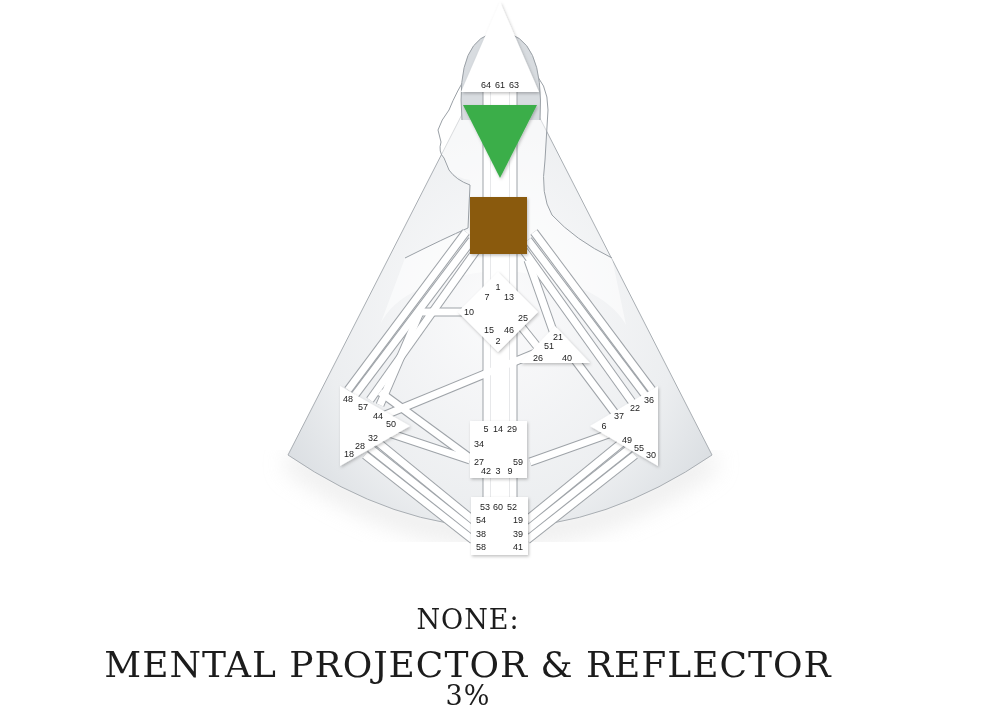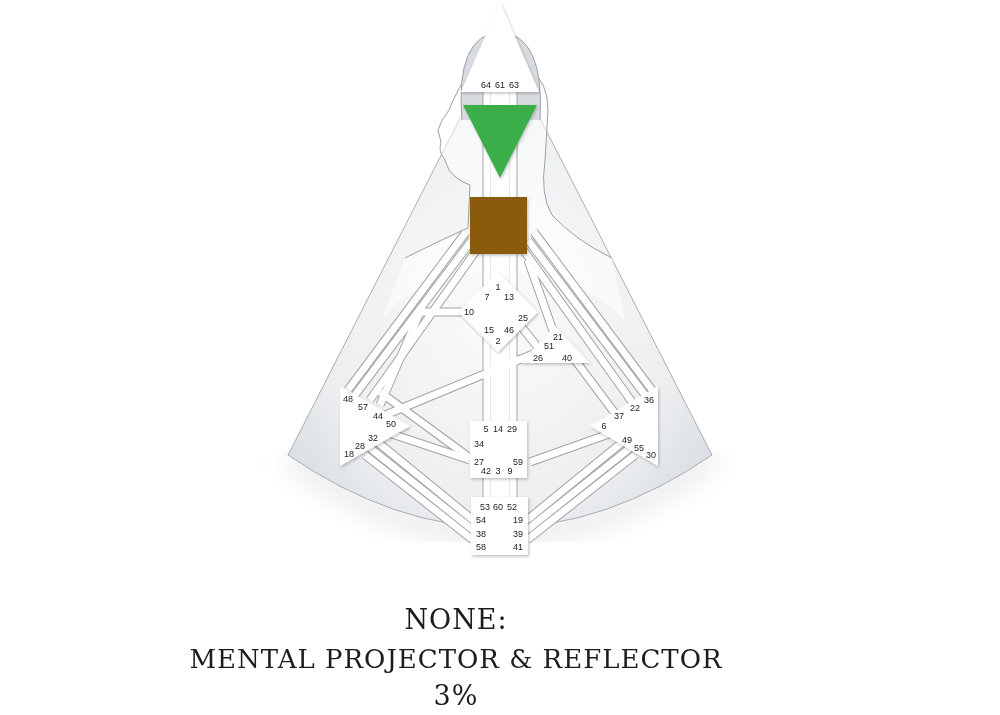--- a/index.html
+++ b/index.html
@@ -1,22 +1,22 @@
 <!DOCTYPE html>
 <html><head>
   <meta charset="utf-8">
   <style>
     html, body { margin: 0; padding: 0; background: #ffffff; }
     body { width: 1000px; height: 715px; position: relative; overflow: hidden; }
     #chart { position: absolute; left: 0; top: 0; width: 908px; height: 590px; }
     svg text { font-family: "Liberation Sans", "DejaVu Sans", sans-serif; font-size: 9px; fill: #222; }
-    .caption { position: absolute; left: 4px; width: 904px; text-align: center; color: #1c1c1c;
+    .caption { position: absolute; left: 16px; width: 904px; text-align: center; color: #1c1c1c;
       font-family: "DejaVu Serif", "Liberation Serif", serif; letter-spacing: 1px; }
     .cap1 { top: 604px; font-size: 27px; }
-    .cap2 { top: 644px; font-size: 26px; }
+    .cap2 { top: 644px; font-size: 36px; }
     .cap3 { top: 680px; font-size: 27px; }
   </style>
 </head>
 <body>
 
 <div id="chart">
 <svg width="1000" height="590" viewBox="0 0 1000 590" xmlns="http://www.w3.org/2000/svg">
   <defs>
     <radialGradient id="bodyGrad" cx="50%" cy="55%" r="60%">
       <stop offset="0%" stop-color="#fbfbfc"></stop>

